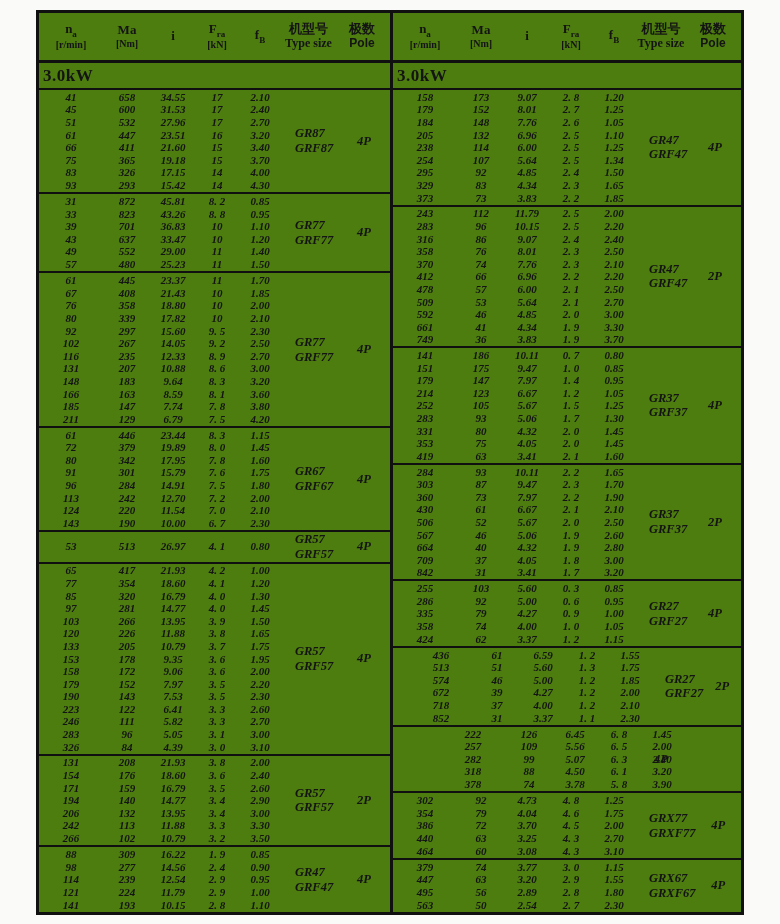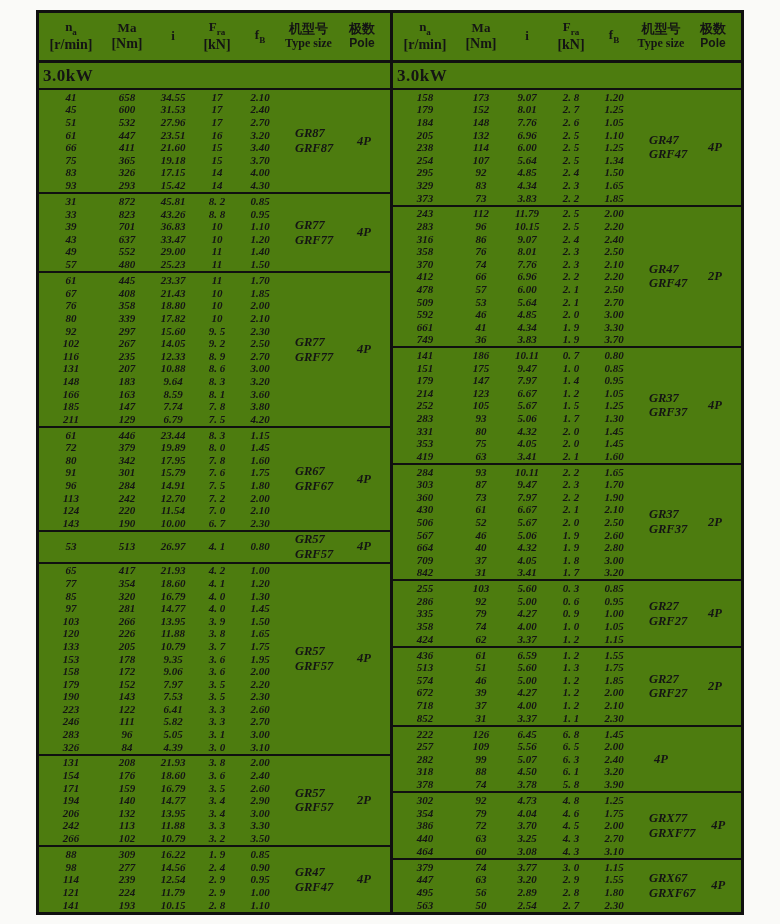--- a/index.html
+++ b/index.html
@@ -13,21 +13,21 @@
     position:absolute;left:36px;top:10px;width:708px;height:905px;
     border:3px solid #101010;display:flex;background:#4d7c0f;box-sizing:border-box;
   }
   .panel{width:50%;display:flex;flex-direction:column;box-sizing:border-box;}
   .panel.right{border-left:3px solid #101010;}
   
   .hdr-row{display:flex;height:47px;border-bottom:3px solid #101010;align-items:center;flex:none;}
   .hcell{text-align:center;font-weight:bold;line-height:1.15;}
   .hsym{font-size:13px;}
   .hsym sub{font-size:9px;}
-  .hunit{font-size:14px;}
+  .hunit{font-size:10px;}
   .hcn{font-size:13px;font-family:"Liberation Sans", sans-serif;}
   .hen{font-size:12px;}
   .hen.sans{font-family:"Liberation Sans", sans-serif;font-weight:bold;}
   .hc0{width:64px;} .hc1{width:48px;} .hc2{width:44px;} .hc3{width:44px;} .hc4{width:42px;}
   .hc5{flex:1;} .hc6{width:52px;padding-right:2px;}
   
   .kw-row{height:25px;border-bottom:2px solid #101010;display:flex;align-items:center;
           font-size:17px;font-weight:bold;padding-left:4px;flex:none;letter-spacing:.5px;}
   
   .groups{flex:1;display:flex;flex-direction:column;min-height:0;font-style:italic;}
@@ -985,21 +985,21 @@
                 </div>
               </div>
             </div>
             <div class="typecell">
               <div>GR27</div>
               <div>GRF27</div>
             </div>
             <div class="polecell">4P</div>
           </div>
           <div class="group" style="flex-grow: 6;">
-            <div style="display: flex; flex: 0 0 auto; width: 242px;">
+            <div style="display: flex; flex: 0 0 auto; width: 242px; margin-left: 16px;">
               <div class="nums" style="flex: 1 1 0%; flex-direction: column;">
                 <div class="row">
                   <span class="cell c0">436</span>
                   <span class="cell c1">61</span>
                   <span class="cell c2">6.59</span>
                   <span class="cell c3">1. 2</span>
                   <span class="cell c4">1.55</span>
                 </div>
                 <div class="row">
                   <span class="cell c0">513</span>
@@ -1039,21 +1039,21 @@
               </div>
             </div>
             <div class="typecell">
               <div>GR27</div>
               <div>GRF27</div>
             </div>
             <div class="polecell">2P</div>
           </div>
           <div class="group" style="flex-grow: 5;">
             <div style="display: flex; flex: 0 0 auto; width: 242px;">
-              <div class="nums" style="flex: 1 1 0%; flex-direction: column;">
+              <div class="nums" style="flex: 1 1 0%; flex-direction: column; padding-left: 48px;">
                 <div class="row">
                   <span class="cell c0">222</span>
                   <span class="cell c1">126</span>
                   <span class="cell c2">6.45</span>
                   <span class="cell c3">6. 8</span>
                   <span class="cell c4">1.45</span>
                 </div>
                 <div class="row">
                   <span class="cell c0">257</span>
                   <span class="cell c1">109</span>

